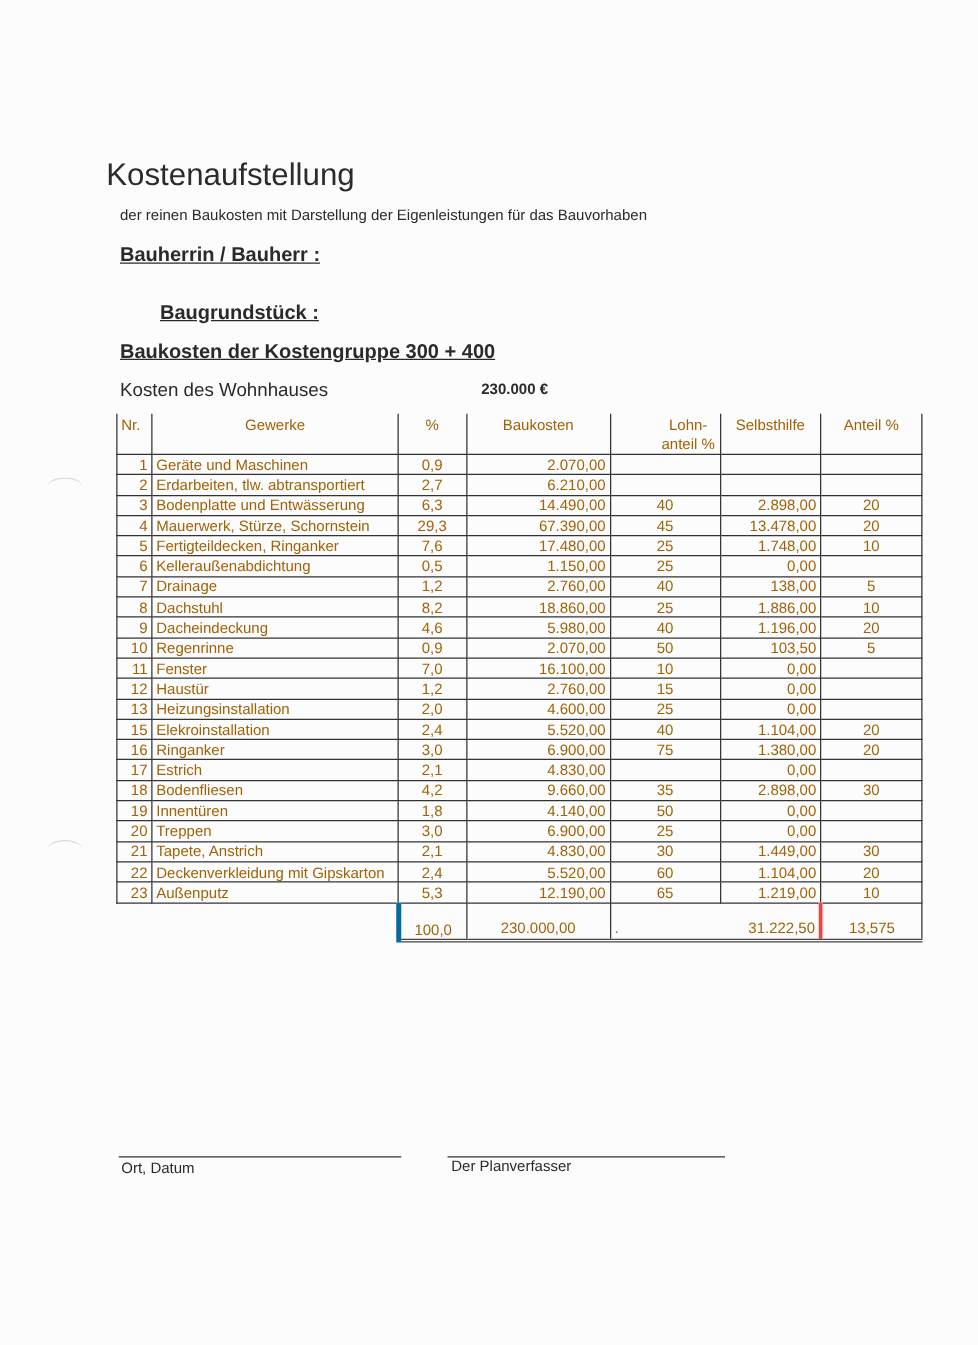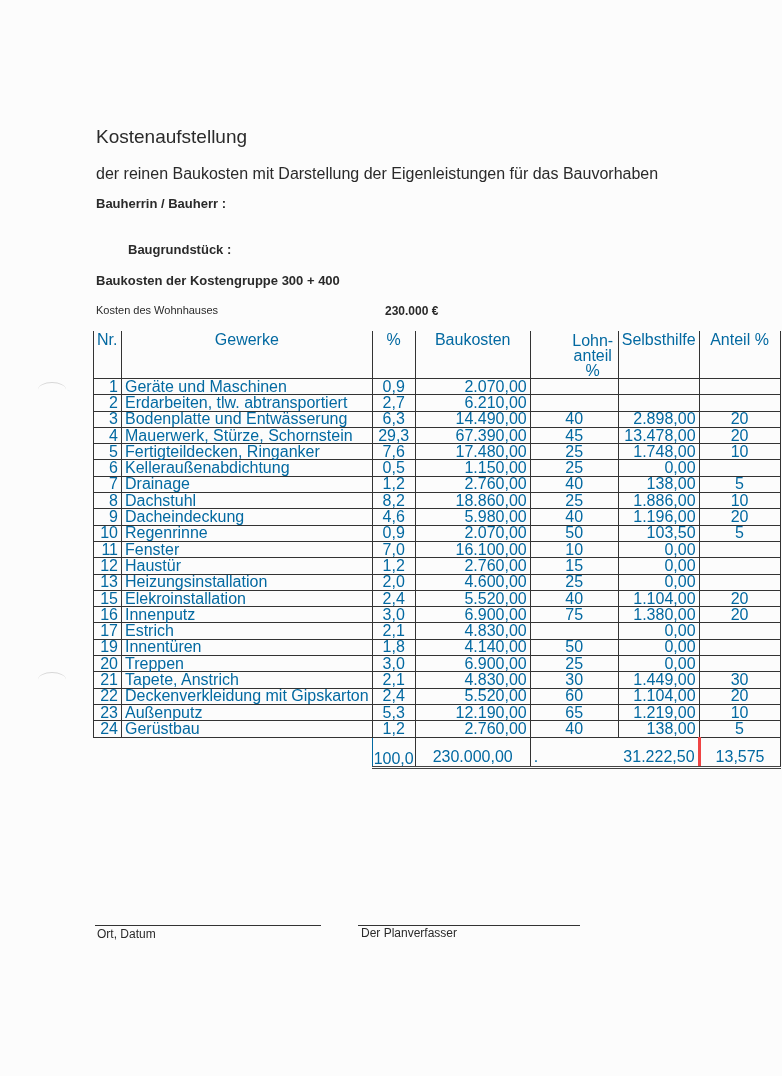--- a/index.html
+++ b/index.html
@@ -1,32 +1,32 @@
 <!DOCTYPE html>
 <html><head>
 <meta charset="utf-8">
 <style>
   html, body { margin: 0; padding: 0; }
   body {
     width: 782px; height: 1076px; background: #fcfcfc; position: relative; overflow: hidden;
     font-family: "Liberation Sans", sans-serif; color: #2a2a2a;
   }
   .page { position: absolute; left: 0; top: 0; width: 782px; height: 1076px; }
-  .title { position: absolute; left: 96px; top: 126px; font-size: 19px; color: #2b2b2b; }
-  .subtitle { position: absolute; left: 96px; top: 165px; font-size: 16px; }
-  .bold { font-weight: bold; font-size: 13px; }
+  .title { position: absolute; left: 85px; top: 126px; font-size: 25px; color: #2b2b2b; }
+  .subtitle { position: absolute; left: 96px; top: 165px; font-size: 12px; }
+  .bold { font-weight: bold; font-size: 16px; text-decoration: underline; }
   .owner { position: absolute; left: 96px; top: 196px; }
   .plot { position: absolute; left: 96px; top: 242px; padding-left: 32px; }
   .group { position: absolute; left: 96px; top: 273px; }
-  .cost-label { position: absolute; left: 96px; top: 304px; font-size: 11px; }
+  .cost-label { position: absolute; left: 96px; top: 304px; font-size: 15px; }
   .cost-value { position: absolute; left: 385px; top: 304px; font-size: 12px; font-weight: bold; }
 
   table.cost {
     position: absolute; left: 93px; top: 331px; border-collapse: collapse;
-    font-size: 16px; color: #0369a1;
+    font-size: 12px; color: #a16207;
   }
   table.cost td, table.cost th { padding: 0 3px; height: 15.3px; line-height: 14px; white-space: nowrap; }
   table.cost th { font-weight: normal; vertical-align: top; padding-top: 2px; height: 28px; text-align: center; }
   table.cost tbody td { border: 1px solid #333; }
   table.cost th { border-left: 1px solid #333; border-right: 1px solid #333; border-bottom: 1px solid #333; }
   table.cost thead tr th { border-top: none; }
   .c-nr { width: 21px; text-align: right; }
   .c-gew { width: 190px; text-align: left; }
   .c-pct { width: 28px; text-align: center; }
   .c-bk { width: 108px; text-align: right; }
@@ -192,35 +192,44 @@
           <td class="c-nr">15</td>
           <td class="c-gew">Elekroinstallation</td>
           <td class="c-pct">2,4</td>
           <td class="c-bk">5.520,00</td>
           <td class="c-lohn">40</td>
           <td class="c-sh">1.104,00</td>
           <td class="c-ant">20</td>
         </tr>
         <tr>
           <td class="c-nr">16</td>
-          <td class="c-gew">Innenputz</td>
+          <td class="c-gew">Ringanker</td>
           <td class="c-pct">3,0</td>
           <td class="c-bk">6.900,00</td>
           <td class="c-lohn">75</td>
           <td class="c-sh">1.380,00</td>
           <td class="c-ant">20</td>
         </tr>
         <tr>
           <td class="c-nr">17</td>
           <td class="c-gew">Estrich</td>
           <td class="c-pct">2,1</td>
           <td class="c-bk">4.830,00</td>
           <td class="c-lohn"></td>
           <td class="c-sh">0,00</td>
           <td class="c-ant"></td>
+        </tr>
+        <tr>
+          <td class="c-nr">18</td>
+          <td class="c-gew">Bodenfliesen</td>
+          <td class="c-pct">4,2</td>
+          <td class="c-bk">9.660,00</td>
+          <td class="c-lohn">35</td>
+          <td class="c-sh">2.898,00</td>
+          <td class="c-ant">30</td>
         </tr>
         <tr>
           <td class="c-nr">19</td>
           <td class="c-gew">Innentüren</td>
           <td class="c-pct">1,8</td>
           <td class="c-bk">4.140,00</td>
           <td class="c-lohn">50</td>
           <td class="c-sh">0,00</td>
           <td class="c-ant"></td>
         </tr>
@@ -253,35 +262,26 @@
         </tr>
         <tr>
           <td class="c-nr">23</td>
           <td class="c-gew">Außenputz</td>
           <td class="c-pct">5,3</td>
           <td class="c-bk">12.190,00</td>
           <td class="c-lohn">65</td>
           <td class="c-sh">1.219,00</td>
           <td class="c-ant">10</td>
         </tr>
-        <tr>
-          <td class="c-nr">24</td>
-          <td class="c-gew">Gerüstbau</td>
-          <td class="c-pct">1,2</td>
-          <td class="c-bk">2.760,00</td>
-          <td class="c-lohn">40</td>
-          <td class="c-sh">138,00</td>
-          <td class="c-ant">5</td>
-        </tr>
       </tbody>
     <tfoot>
       <tr class="total">
         <td class="blank"></td>
         <td class="blank"></td>
-        <td class="c-pct boxed" style="border-left:1px solid #0369a1; border-right:1px solid #333; padding:0 1px;">100,0</td>
+        <td class="c-pct boxed" style="border-left:4px solid #0369a1; border-right:1px solid #333; padding:0 11px;">100,0</td>
         <td class="c-bk boxed" style="border-right:1px solid #333; text-align:center;">230.000,00</td>
         <td class="c-lohn boxed" style="text-align:left;">.</td>
         <td class="c-sh boxed" style="border-right:3px solid #ef4444;">31.222,50</td>
         <td class="c-ant boxed" style="border-right:1px solid #333;">13,575</td>
       </tr>
     </tfoot>
   </table>
 
   <div class="sig-line" style="left:95px; top:925px; width:226px;"></div>
   <div class="sig-label" style="left:97px; top:927px;">Ort, Datum</div>

